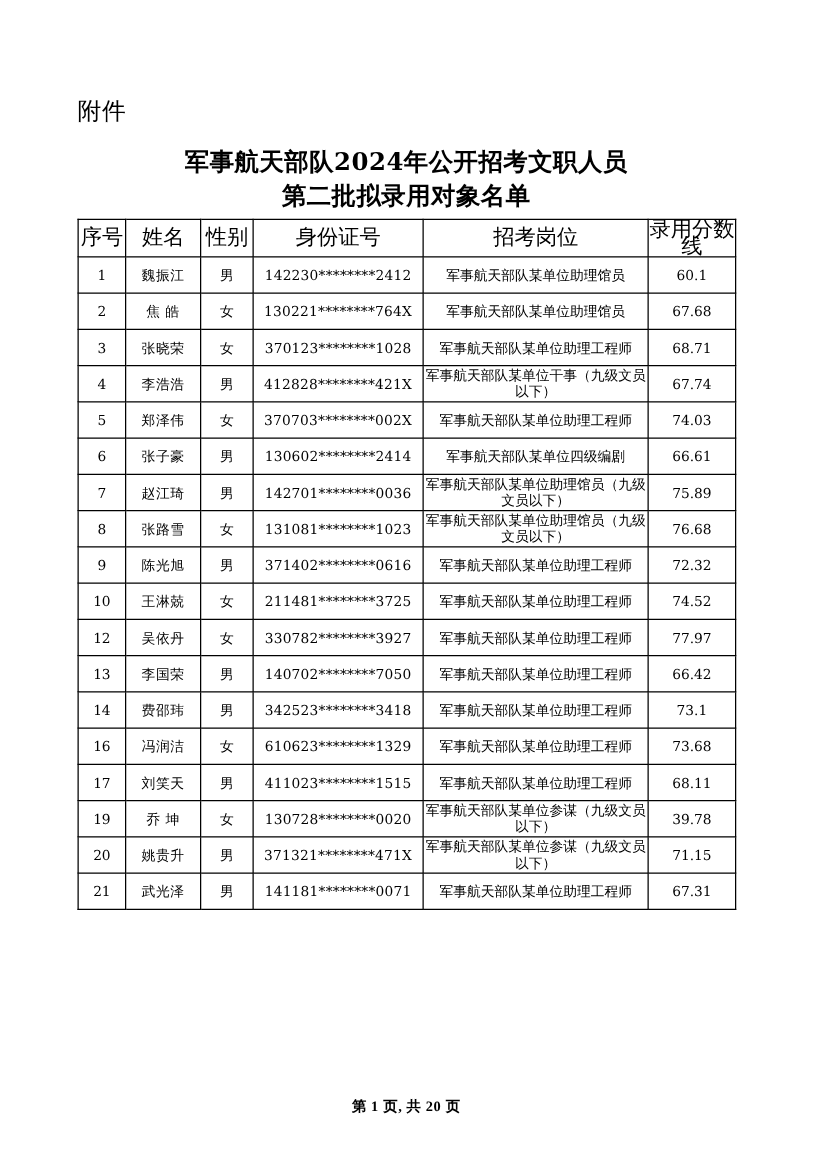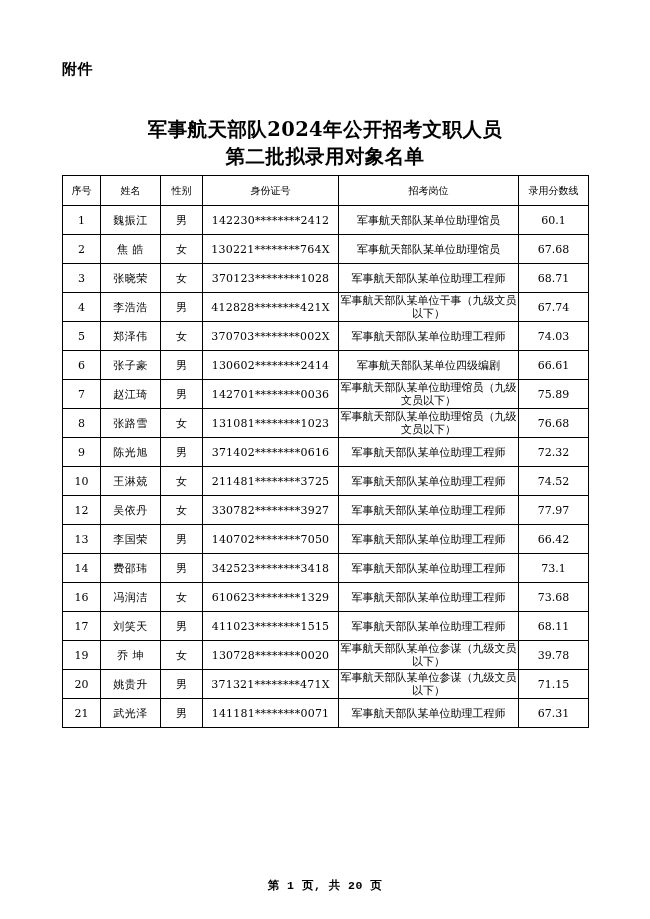--- a/index.html
+++ b/index.html
@@ -18,23 +18,23 @@
   .page {
     width: 650px;
     height: 919px;
     box-sizing: border-box;
     padding: 0;
     position: relative;
   }
   .attachment-label {
     position: absolute;
     left: 62px;
-    top: 60px;
-    font-size: 15px;
-    font-weight: bold;
+    top: 76px;
+    font-size: 19px;
+    font-weight: normal;
     font-family: "DejaVu Serif", "Liberation Serif", serif;
     letter-spacing: 0.5px;
   }
   .doc-title {
     position: absolute;
     left: 0;
     top: 116px;
     width: 650px;
     text-align: center;
     font-family: "DejaVu Serif", "Liberation Serif", serif;
@@ -62,21 +62,21 @@
     text-align: center;
     vertical-align: middle;
     font-size: 11px;
     line-height: 13px;
     height: 29px;
     box-sizing: border-box;
     overflow: hidden;
   }
   table.main-table th {
     font-weight: normal;
-    font-size: 10px;
+    font-size: 17px;
     height: 30px;
   }
   col.c-seq { width: 38px; }
   col.c-name { width: 60px; }
   col.c-gender { width: 42px; }
   col.c-id { width: 136px; }
   col.c-post { width: 180px; }
   col.c-score { width: 70px; }
 
   td.name-cell {
@@ -91,21 +91,21 @@
     font-size: 11px;
     letter-spacing: 0.2px;
     margin-left: 28px;
   }
   .footer {
     position: absolute;
     left: 0;
     bottom: 26px;
     width: 650px;
     text-align: center;
-    font-family: Liberation Mono, monospace;
+    font-family: Liberation Serif, serif;
     font-size: 11.5px;
     font-weight: bold;
     letter-spacing: 0.5px;
   }
 </style>
 </head>
 <body>
 
 <div class="page">
 

